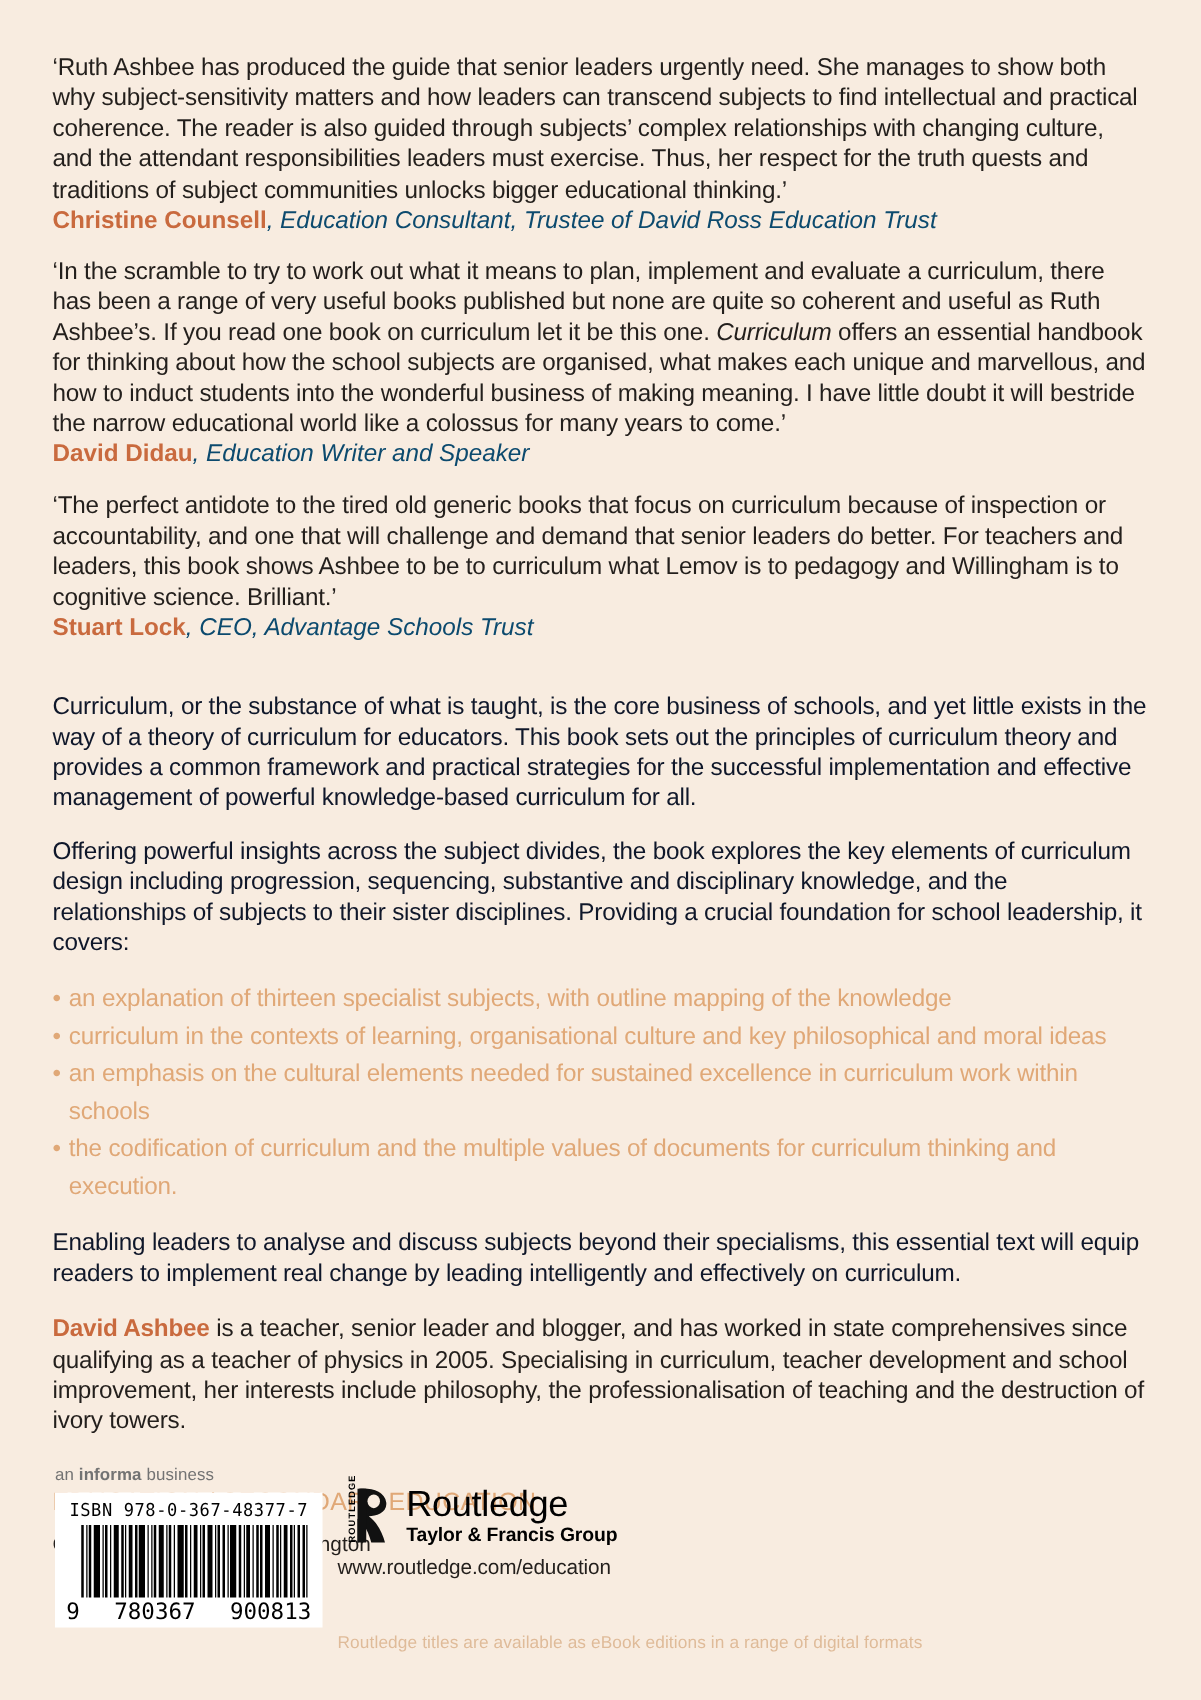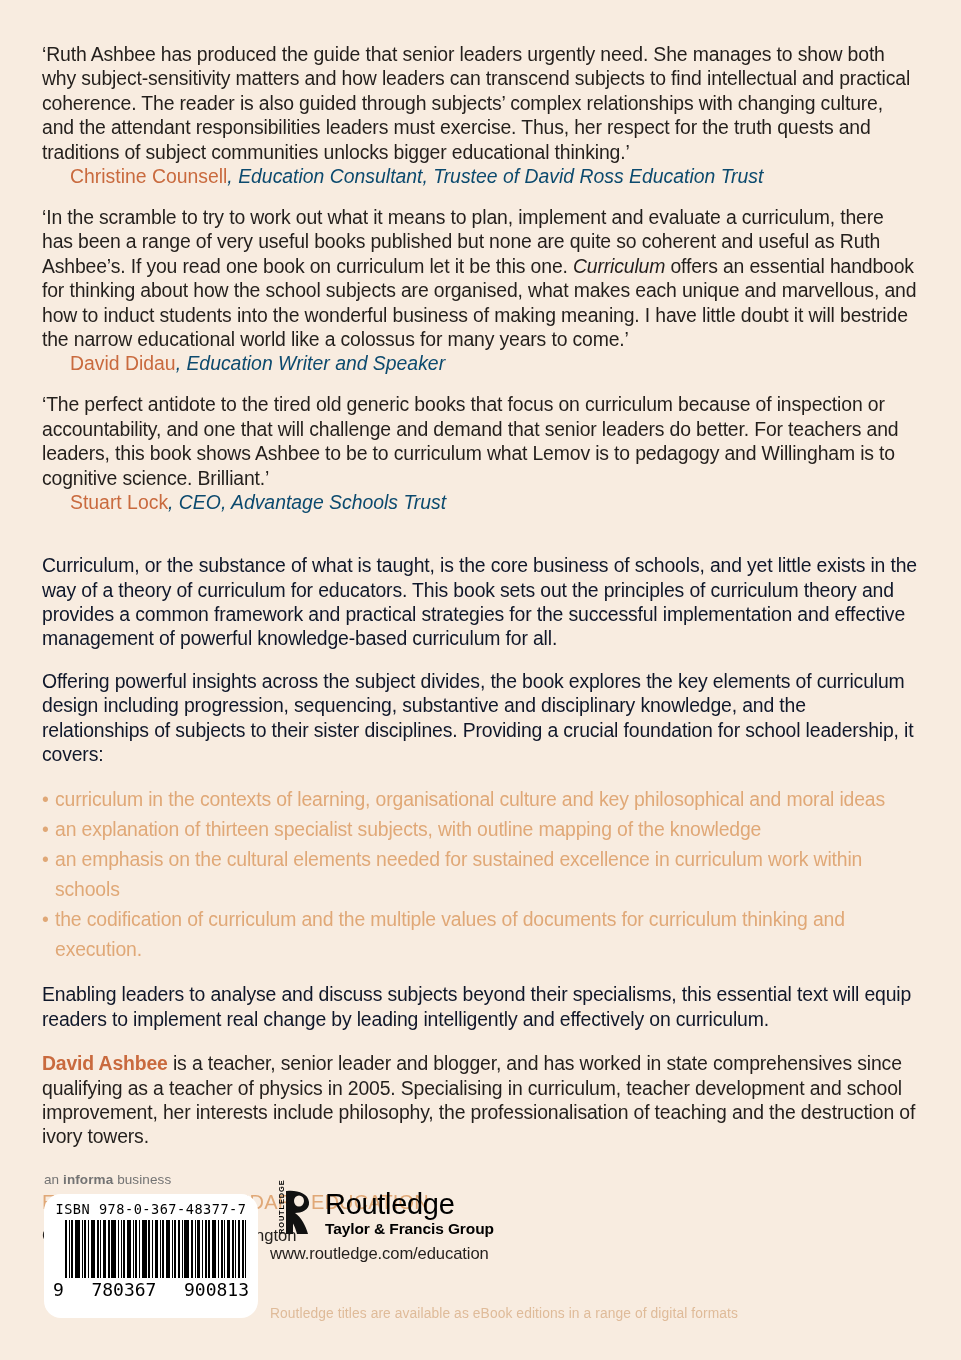--- a/index.html
+++ b/index.html
@@ -38,22 +38,21 @@
     font-style: italic;
   }
   .attrib {
     font-size: 19.4px;
     line-height: 25px;
     margin: 0;
     color: #231f1c;
   }
   .attrib .who {
     color: #c96a3e;
-    font-weight: normal;
-    margin-left: 28px;
+    font-weight: bold;
   }
   .attrib .role {
     font-style: italic;
     color: #0c4a6e;
   }
   
   .blurb {
     color: #0f172a;
     font-size: 19.4px;
     line-height: 24.4px;
@@ -123,25 +122,24 @@
     color: #737373;
     letter-spacing: 0.1px;
   }
   .informa b { font-weight: bold; }
 
   .barcode-box {
     position: absolute;
     left: 2px;
     top: 12px;
     width: 214px;
-    height: 124px;
+    height: 108px;
     background: #ffffff;
     box-sizing: border-box;
     padding: 5px 7px 4px 7px;
-    border-radius: 17px;
   }
   .isbn-line {
     font-family: "DejaVu Sans Mono", monospace;
     font-size: 14.2px;
     color: #000;
     letter-spacing: 0.5px;
     text-align: center;
     margin: 2px 0 3px 0;
     white-space: nowrap;
     transform: scaleX(0.96);
@@ -254,22 +252,22 @@
     <p class="quote-text">‘The perfect antidote to the tired old generic books that focus on curriculum because of inspection or accountability, and one that will challenge and demand that senior leaders do better. For teachers and leaders, this book shows Ashbee to be to curriculum what Lemov is to pedagogy and Willingham is to cognitive science. Brilliant.’</p>
     <p class="attrib"><span class="who">Stuart Lock</span><span class="role">, CEO, Advantage Schools Trust</span></p>
   </div>
 
   <div class="blurb-spacer-top"></div>
 
   <p class="blurb">Curriculum, or the substance of what is taught, is the core business of schools, and yet little exists in the way of a theory of curriculum for educators. This book sets out the principles of curriculum theory and provides a common framework and practical strategies for the successful implementation and effective management of powerful knowledge-based curriculum for all.</p>
   <p class="blurb">Offering powerful insights across the subject divides, the book explores the key elements of curriculum design including progression, sequencing, substantive and disciplinary knowledge, and the relationships of subjects to their sister disciplines. Providing a crucial foundation for school leadership, it covers:</p>
 
   <ul class="bullets">
+    <li>an explanation of thirteen specialist subjects, with outline mapping of the knowledge</li>
     <li>curriculum in the contexts of learning, organisational culture and key philosophical and moral ideas</li>
-    <li>an explanation of thirteen specialist subjects, with outline mapping of the knowledge</li>
     <li>an emphasis on the cultural elements needed for sustained excellence in curriculum work within schools</li>
     <li>the codification of curriculum and the multiple values of documents for curriculum thinking and execution.</li>
   </ul>
 
   <p class="blurb">Enabling leaders to analyse and discuss subjects beyond their specialisms, this essential text will equip readers to implement real change by leading intelligently and effectively on curriculum.</p>
 
   <p class="bio"><span class="author-name">David Ashbee</span><span> is a teacher, senior leader and blogger, and has worked in state comprehensives since qualifying as a teacher of physics in 2005. Specialising in curriculum, teacher development and school improvement, her interests include philosophy, the professionalisation of teaching and the destruction of ivory towers.</span></p>
 
   <p class="category">EDUCATION / SECONDARY EDUCATION</p>
   <p class="cover-design">Cover design: Victoria Waddington</p>

